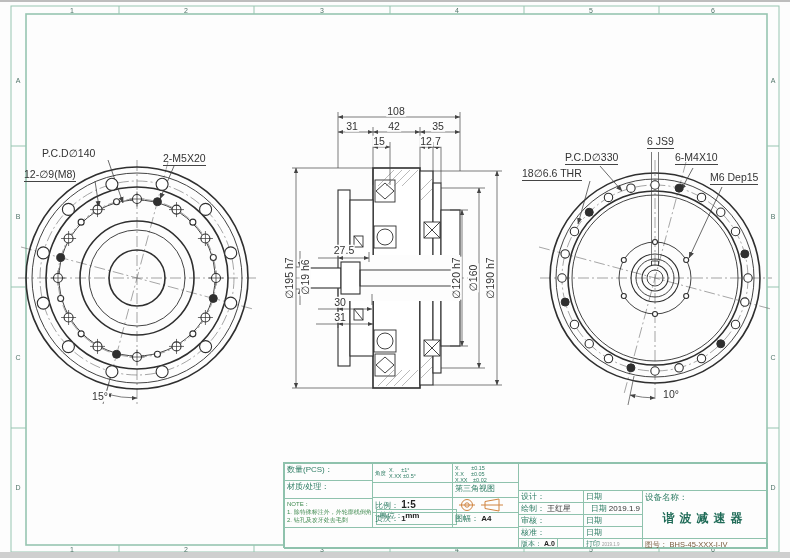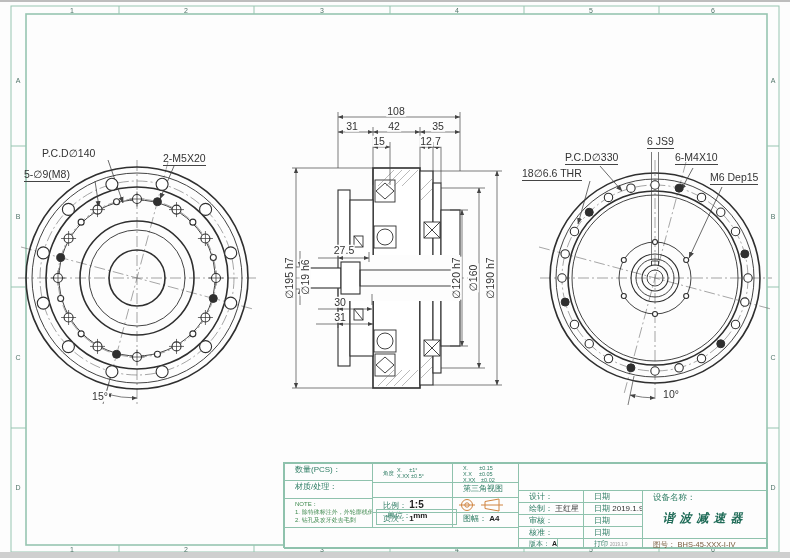--- a/index.html
+++ b/index.html
@@ -20,25 +20,25 @@
   .dimtxt{position:absolute;font-size:10.5px;color:#333;background:#fdfdfd;padding:0 1px;
           transform:translate(-50%,-50%);white-space:nowrap;line-height:1;}
   .rot{transform:translate(-50%,-50%) rotate(-90deg);}
   .lbl{position:absolute;font-size:10.5px;color:#333;white-space:nowrap;line-height:1;}
   .ul{border-bottom:1px solid #444;padding-bottom:1px;}
   .zone{position:absolute;font-size:7px;color:#51756a;transform:translate(-50%,-50%);line-height:1;}
   
   .tb{position:absolute;box-sizing:border-box;border:1px solid #8fc2ad;background:#fdfdfd;}
   .tb *{box-sizing:border-box;}
   .cell{position:absolute;border:1px solid #8fc2ad;color:#2e7d64;font-size:8px;
-        padding:1px 10px;line-height:1.25;white-space:nowrap;overflow:hidden;}
+        padding:1px 2px;line-height:1.25;white-space:nowrap;overflow:hidden;}
   .cell .val{color:#222;font-weight:bold;}
   .tiny{font-size:5.5px;line-height:1.1;}
   .note{color:#3f8a4f;font-size:6px;line-height:1.35;}
-  .bigname{color:#1f6b57;font-weight:bold;font-size:12px;letter-spacing:5px;text-align:center;font-style:italic;}
+  .bigname{color:#1f6b57;font-weight:bold;font-size:12px;letter-spacing:5px;text-align:center;}
   .dwgno{color:#7a5c3e;}
   .graybar{position:absolute;left:0;top:552px;width:790px;height:6px;background:#cfcfcf;}
   .topline{position:absolute;left:0;top:0;width:790px;height:2px;background:#bdbdbd;}
 </style>
 </head>
 <body>
 
 <div class="sheet">
   <div class="topline"></div>
 
@@ -347,21 +347,21 @@
   <span class="zone" style="left:18px;top:80px">A</span>
   <span class="zone" style="left:18px;top:216px">B</span>
   <span class="zone" style="left:18px;top:357px">C</span>
   <span class="zone" style="left:18px;top:487px">D</span>
   <span class="zone" style="left:773px;top:80px">A</span>
   <span class="zone" style="left:773px;top:216px">B</span>
   <span class="zone" style="left:773px;top:357px">C</span>
   <span class="zone" style="left:773px;top:487px">D</span>
 
   <span class="lbl" style="left:42px;top:148px">P.C.D∅140</span>
-  <span class="lbl ul" style="left:24px;top:169px">5-∅9(M8)</span>
+  <span class="lbl ul" style="left:24px;top:169px">12-∅9(M8)</span>
   <span class="lbl ul" style="left:163px;top:153px">2-M5X20</span>
   <span class="dimtxt" style="left:100px;top:396px">15°</span>
 
   <span class="dimtxt" style="left:396px;top:111px">108</span>
   <span class="dimtxt" style="left:352px;top:126px">31</span>
   <span class="dimtxt" style="left:394px;top:126px">42</span>
   <span class="dimtxt" style="left:438px;top:126px">35</span>
   <span class="dimtxt" style="left:379px;top:141px">15</span>
   <span class="dimtxt" style="left:426px;top:141px">12</span>
   <span class="dimtxt" style="left:438px;top:141px">7</span>

